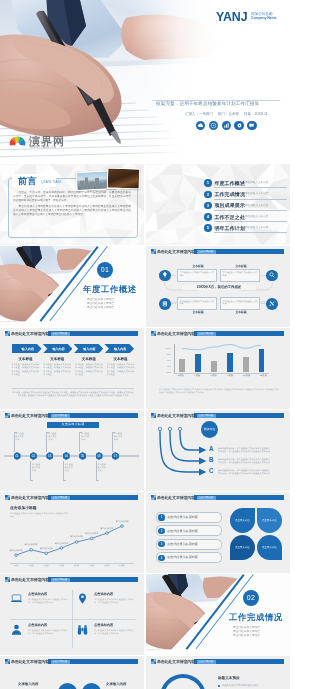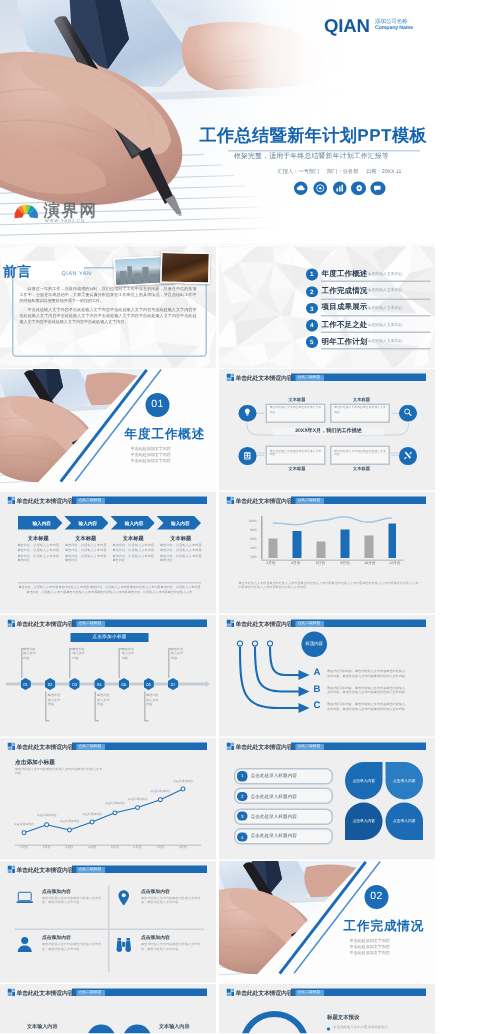--- a/index.html
+++ b/index.html
@@ -46,21 +46,21 @@
   .ts-meta b{font-weight:400;}
   .ts-meta i{font-style:normal;}
   .ts-icons{position:absolute;left:196px;top:121px;display:flex;gap:3.4px;}
   .ts-icons .ic{width:9.4px;height:9.4px;border-radius:50%;background:#1b6cb5;
      display:flex;align-items:center;justify-content:center;}
   .ts-icons .ic svg{width:7px;height:7px;display:block;}
 
   
   .pf-frame{position:absolute;left:8px;top:14px;width:128px;height:58px;
      border:.6px solid #a8c6e0;border-radius:3px;background:rgba(255,255,255,.25);}
-  .pf-title{position:absolute;left:2px;top:12px;font-size:9px;line-height:10px;font-weight:700;
+  .pf-title{position:absolute;left:18px;top:12px;font-size:9px;line-height:10px;font-weight:700;
      color:#1b6cb5;letter-spacing:.6px;}
   .pf-title-en{position:absolute;left:41px;top:15.5px;font-size:3.6px;color:#4d90d2;letter-spacing:.4px;}
   .pf-titlebg{position:absolute;left:12px;top:10px;width:44px;height:13px;background:#fff;}
   .pf-text{position:absolute;left:13px;top:27px;width:118px;font-size:2.7px;line-height:3.9px;
      color:#6a6a6a;text-align:justify;}
   .pf-text p{margin:0 0 2.4px 0;text-indent:5.4px;}
   .pf-photos{position:absolute;left:76px;top:4px;width:62px;height:22px;}
   .pf-ph{position:absolute;border:.8px solid #fff;box-shadow:0 .5px 1.4px rgba(0,0,0,.35);}
   .pf-ph1{left:0;top:3px;width:38px;height:17px;transform:rotate(-3deg);
      background:linear-gradient(180deg,#a9cbe4 0%,#cfe0ec 40%,#9aa7ae 55%,#6b7780 100%);overflow:hidden;}
@@ -423,28 +423,27 @@
         <path d="M-12 96 Q20 90 50 102 Q74 112 70 124 Q54 132 24 128 Q0 122 -14 112 Z" fill="#d6a897" opacity=".8"></path>
 
         <path d="M92 102 L100 98 L116 132 L110 136 Z" fill="#24242a"></path>
         <path d="M110 133 L116 130 L121 142 L118 143 Z" fill="#8c8c95"></path>
         <circle cx="120" cy="143" r="1.1" fill="#55555d" opacity=".45"></circle>
       </svg>
     </div>
     <div class="ts-fade"></div>
 
     <div class="ts-logo">
-      <span class="ts-logo-main">QIAN</span>
+      <span class="ts-logo-main">YANJ</span>
       <span class="ts-logo-sub">
         <span class="l-cn">添加公司名称</span>
         <span class="l-en">Company Name</span>
       </span>
     </div>
 
-    <div class="ts-main">工作总结暨新年计划PPT模板</div>
     <div class="ts-rule"></div>
     <div class="ts-sub">框架完整，适用于年终总结暨新年计划工作汇报等</div>
     <div class="ts-meta">
       <span><b>汇报人：</b><i>一号部门</i></span>
       <span><b>部门：</b><i>业务部</i></span>
       <span><b>日期：</b><i>20XX.11</i></span>
     </div>
     <div class="ts-icons">
       <span class="ic">
           <svg viewBox="0 0 16 16">

